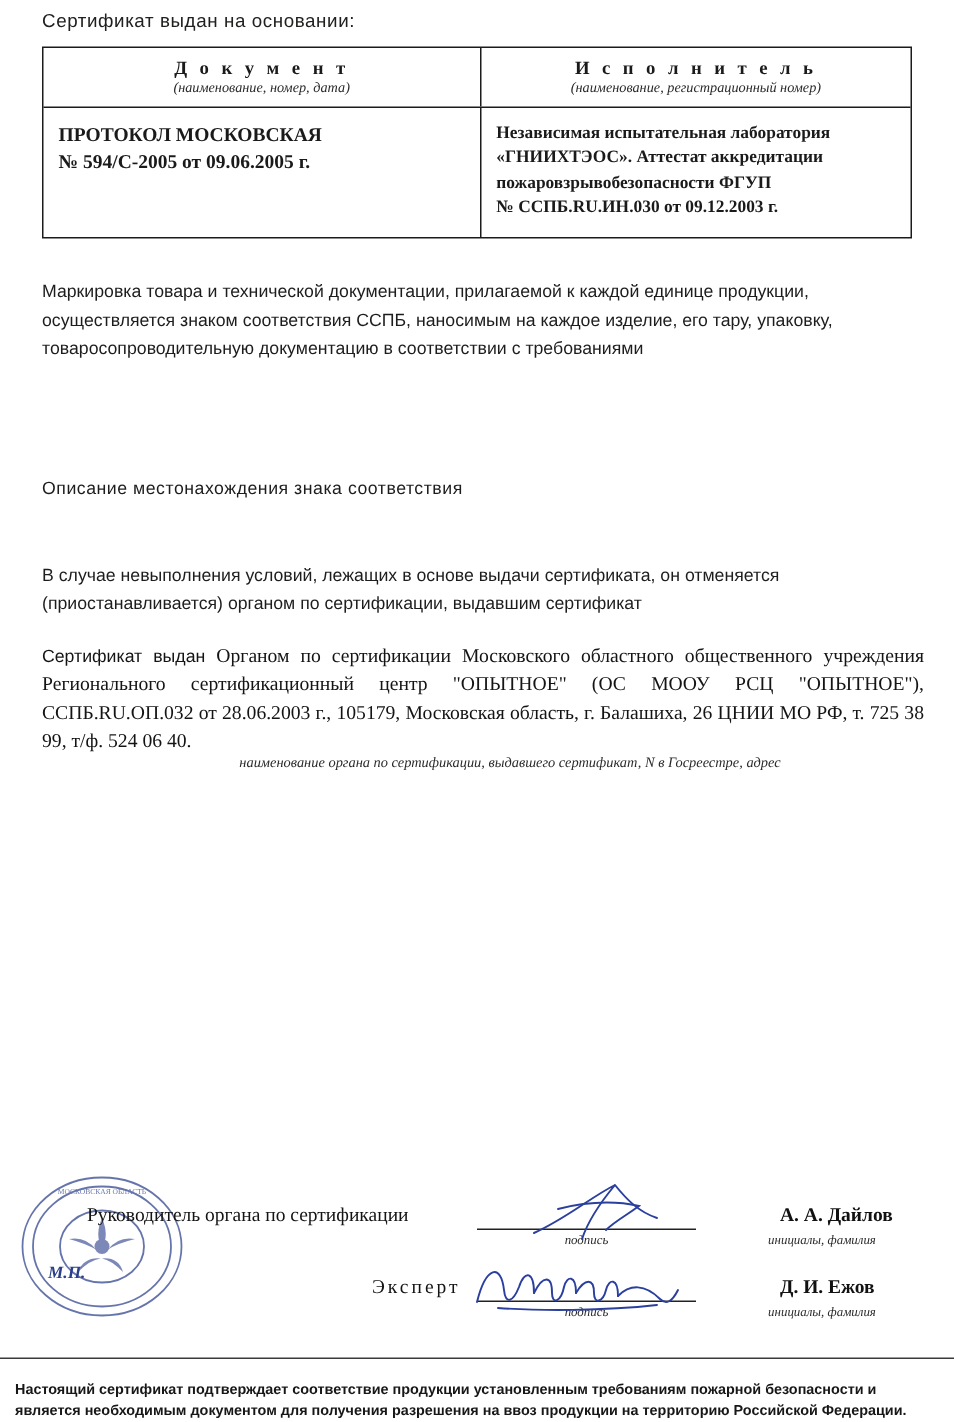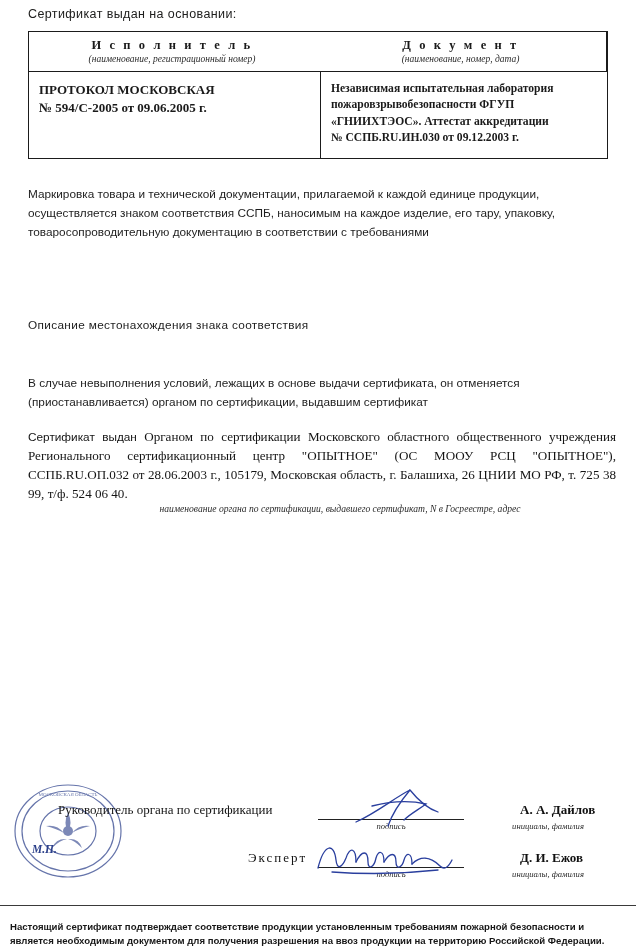--- a/index.html
+++ b/index.html
@@ -277,38 +277,38 @@
 </style>
 </head>
 <body>
 
 <div class="page">
 
   <div class="intro">Сертификат выдан на основании:</div>
 
   <div class="table">
     <div class="table-row table-head">
+      <div class="cell left">
+        <div class="col-title">Д о к у м е н т</div>
+        <div class="col-sub">(наименование, номер, дата)</div>
+      </div>
       <div class="cell right">
         <div class="col-title">И с п о л н и т е л ь</div>
         <div class="col-sub">(наименование, регистрационный номер)</div>
-      </div>
-      <div class="cell left">
-        <div class="col-title">Д о к у м е н т</div>
-        <div class="col-sub">(наименование, номер, дата)</div>
       </div>
     </div>
     <div class="table-row table-body">
       <div class="cell left">
         <div class="doc-line">ПРОТОКОЛ МОСКОВСКАЯ</div>
         <div class="doc-line">№ 594/С-2005 от 09.06.2005 г.</div>
       </div>
       <div class="cell right">
         <div class="org-line">Независимая испытательная лаборатория</div>
+        <div class="org-line">«ГНИИХТЭОС». Аттестат аккредитации</div>
         <div class="org-line">пожаровзрывобезопаcности ФГУП</div>
-        <div class="org-line">«ГНИИХТЭОС». Аттестат аккредитации</div>
         <div class="org-line">№ ССПБ.RU.ИН.030 от 09.12.2003 г.</div>
       </div>
     </div>
   </div>
 
   <div class="p-marking">Маркировка товара и технической документации, прилагаемой к каждой единице продукции, осуществляется знаком соответствия ССПБ, наносимым на каждое изделие, его тару, упаковку, товаросопроводительную документацию в соответствии с требованиями</div>
 
 
   <div class="p-location-label">Описание местонахождения знака соответствия</div>
 

